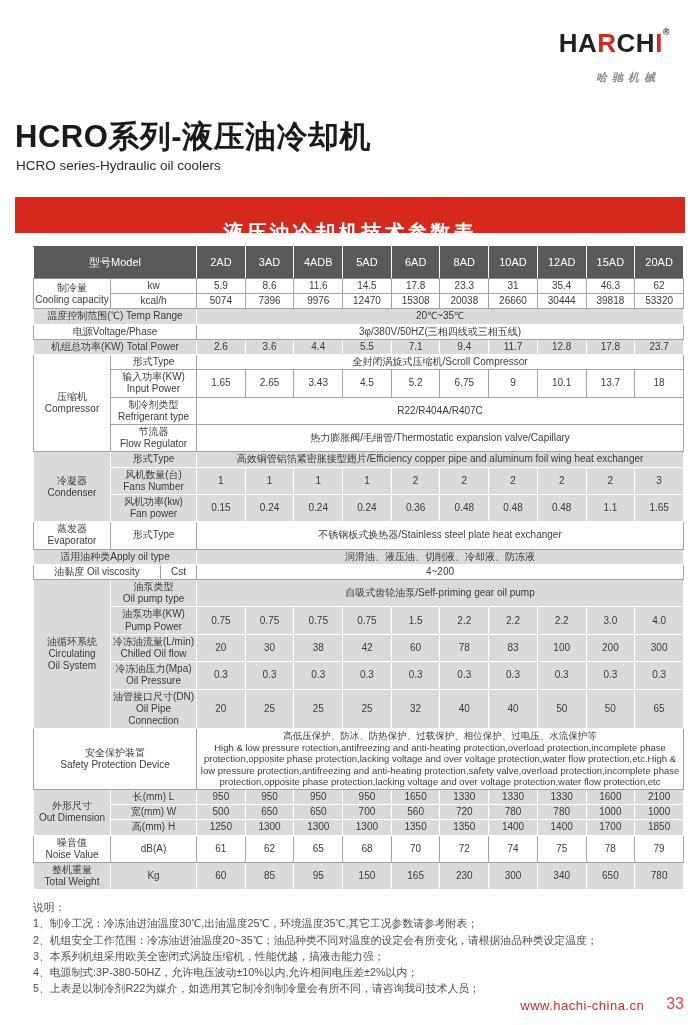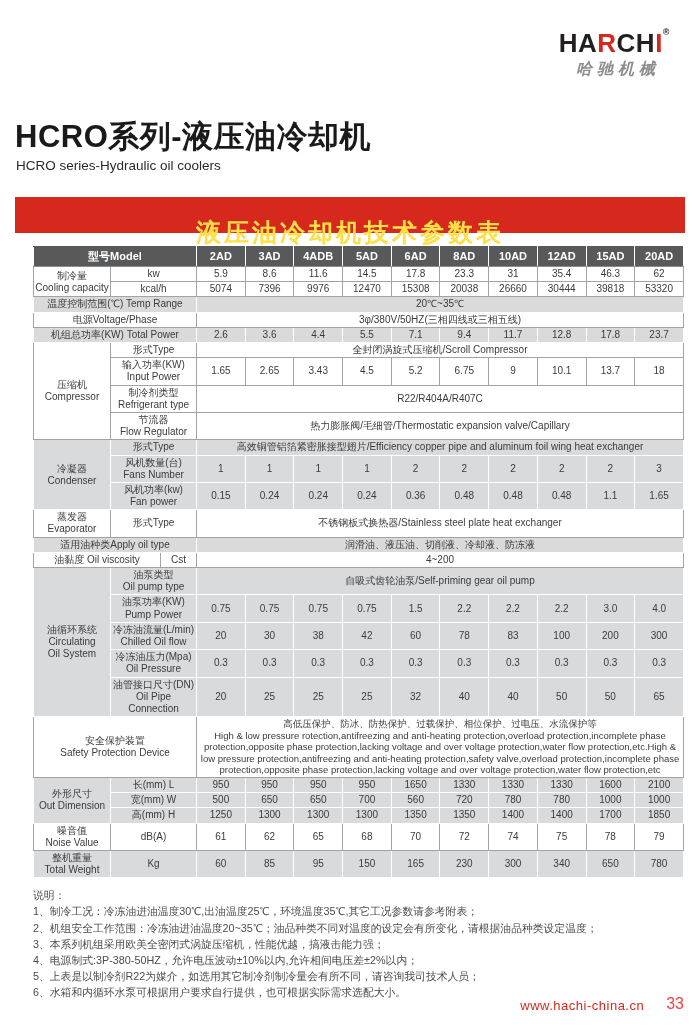--- a/index.html
+++ b/index.html
@@ -7,38 +7,38 @@
   .page {
     position:relative; width:700px; height:1025px; background:#ffffff;
     margin:0 auto; overflow:hidden; color:#3b3b3d;
   }
   
   .logo { position:absolute; top:30px; right:30px; text-align:right; }
   .logo-word { font-size:26px; font-weight:800; letter-spacing:0.5px; line-height:1; color:#231f20; white-space:nowrap; }
   .logo-word .red { color:#d7281e; }
   .logo-word .dark { color:#231f20; }
   .logo-word .reg { font-size:9px; vertical-align:top; position:relative; top:-2px; font-weight:700; }
-  .logo-sub { font-size:16px; letter-spacing:5px; color:#8d8d8f; font-style:italic; margin-top:3px; padding-right:10px; font-weight:700; }
+  .logo-sub { font-size:11px; letter-spacing:5px; color:#8d8d8f; font-style:italic; margin-top:14px; padding-right:10px; font-weight:700; }
   
   h1.title { margin:120px 12px 0 15px; font-size:31px; font-weight:700; color:#1a1a1a; line-height:1.1; letter-spacing:0.5px; }
   .subtitle { margin:4px 0 0 16px; font-size:13.5px; color:#2a2a2a; }
   .banner { margin:24px 15px 0 15px; height:36px; background:#d7281e; display:flex; align-items:center; justify-content:center; }
-  .banner span { color:#fde047; font-size:25px; font-weight:700; letter-spacing:3px;margin-top:34px; }
+  .banner span { color:#ffffff; font-size:20px; font-weight:700; letter-spacing:3px;margin-top:34px; }
   
   table.spec {
     margin:13px 0 0 33px; width:651px; table-layout:fixed;
     border-collapse:collapse; border:1px solid #8b8c8e;
     font-size:10px; color:#3b3b3d;
   }
   table.spec td {
     border:1px solid #a2a3a5; text-align:center; vertical-align:middle;
     padding:1px 1px; line-height:1.22; white-space:pre-line; word-wrap:break-word;
   }
   tr.dark { background:#58595b; }
-  tr.dark td { color:#ffffff; font-weight:700; font-size:11px; border-color:#ffffff; border-top-color:#58595b; border-bottom-color:#8b8c8e; height:20px; }
+  tr.dark td { color:#ffffff; font-weight:400; font-size:11px; border-color:#ffffff; border-top-color:#58595b; border-bottom-color:#8b8c8e; height:32px; }
   tr.gray { background:#d9dadb; }
   tr.gray td { border-color:#ffffff; }
   tr.white { background:#ffffff; }
   td.left { text-align:left; font-size:9.5px; line-height:1.3; padding:3px 6px; }
   col.c-group { width:77px; } col.c-param { width:50px; } col.c-unit { width:36px; }
   
   .notes { margin:9px 0 14px 33px; font-size:10.8px; color:#4c4c4e; line-height:1.5; }
   .notes .note-line { white-space:nowrap; }
   
   .footer { position:absolute; right:16px; bottom:12px; display:flex; align-items:flex-end; gap:22px; }
@@ -367,21 +367,20 @@
   </table>
 
   <div class="notes">
     <div class="note-line">说明：</div>
     <div id="notes-list">
         <div class="note-line">1、制冷工况：冷冻油进油温度30℃,出油温度25℃，环境温度35℃,其它工况参数请参考附表；</div>
         <div class="note-line">2、机组安全工作范围：冷冻油进油温度20~35℃；油品种类不同对温度的设定会有所变化，请根据油品种类设定温度；</div>
         <div class="note-line">3、本系列机组采用欧美全密闭式涡旋压缩机，性能优越，搞液击能力强；</div>
         <div class="note-line">4、电源制式:3P-380-50HZ，允许电压波动±10%以内,允许相间电压差±2%以内；</div>
         <div class="note-line">5、上表是以制冷剂R22为媒介，如选用其它制冷剂制冷量会有所不同，请咨询我司技术人员；</div>
-        <div class="note-line">6、水箱和内循环水泵可根据用户要求自行提供，也可根据实际需求选配大小。</div>
       </div>
   </div>
 
   <div class="footer">
     <a href="#" class="site">www.hachi-china.cn</a>
     <span class="pagenum">33</span>
   </div>
 
 </div>
 

